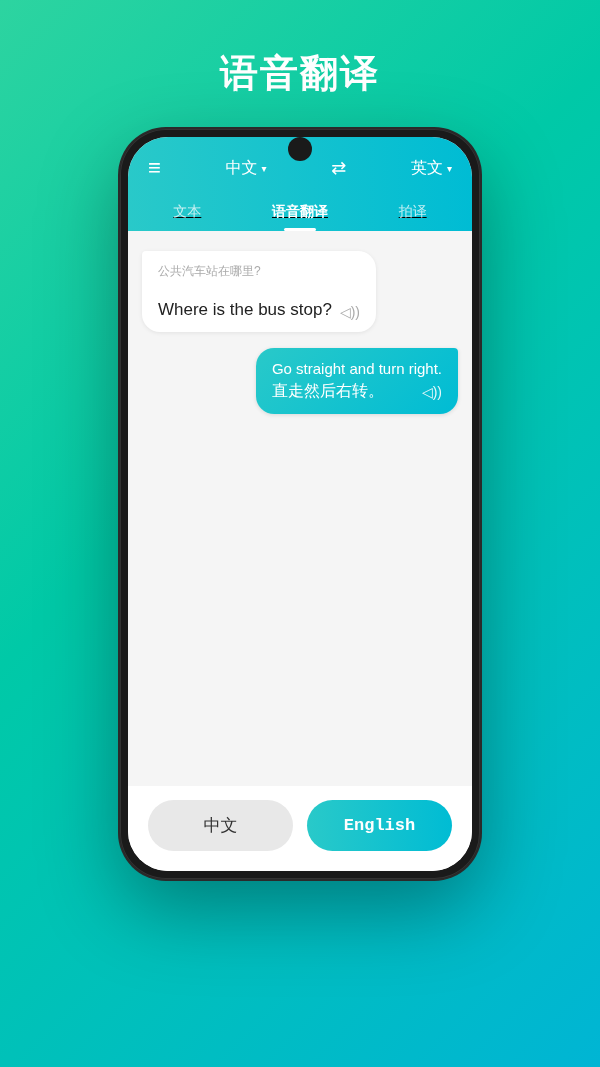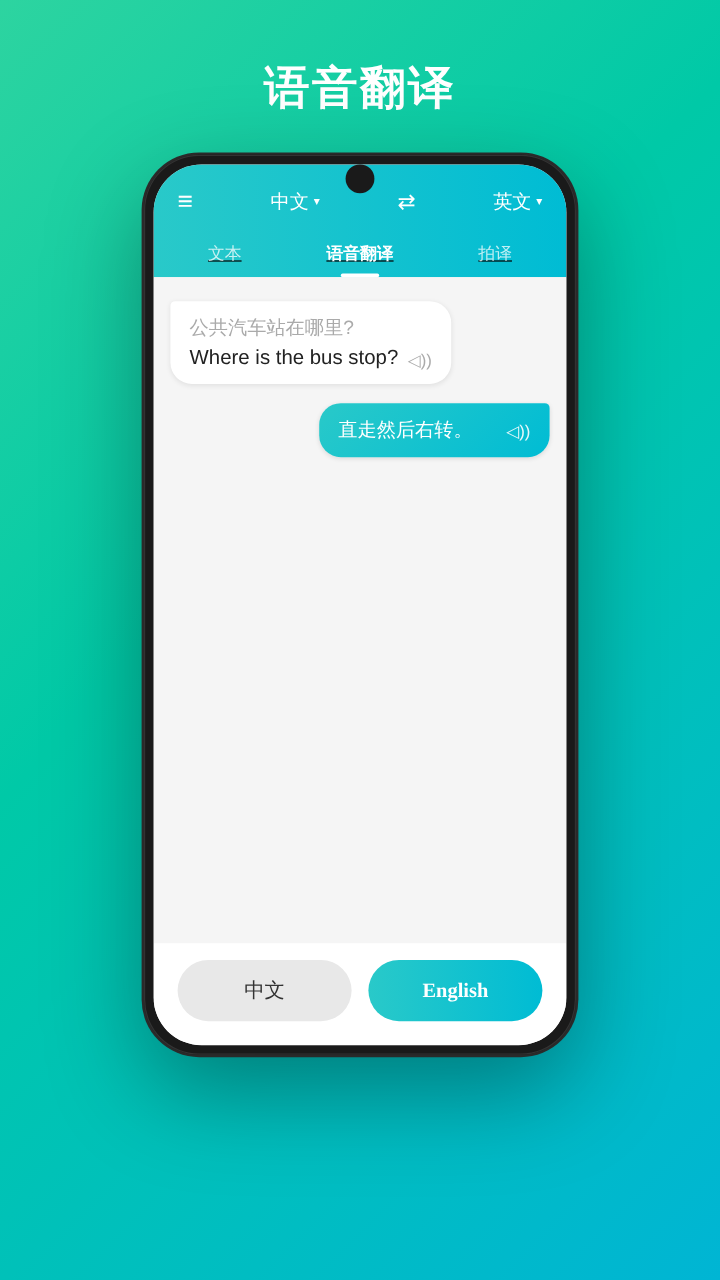--- a/index.html
+++ b/index.html
@@ -148,23 +148,23 @@
       align-self: flex-start;
       background: white;
       border-radius: 18px;
       border-top-left-radius: 4px;
       padding: 12px 16px;
       max-width: 80%;
       box-shadow: 0 1px 4px rgba(0,0,0,0.08);
     }
 
     .bubble-left .sub-text {
-      font-size: 16px;
+      font-size: 12px;
       color: #aaa;
-      margin-bottom: 4px;
+      margin-bottom: 20px;
     }
 
     .bubble-left .main-text {
       font-size: 17px;
       color: #222;
       font-weight: 400;
       display: flex;
       align-items: flex-end;
       gap: 8px;
     }
@@ -233,21 +233,21 @@
 
     .btn-english {
       flex: 1;
       background: linear-gradient(90deg, #29c9c9 0%, #00bcd4 100%);
       border: none;
       border-radius: 28px;
       padding: 14px 0;
       font-size: 17px;
       color: white;
       cursor: pointer;
-      font-family: Liberation Serif, serif;
+      font-family: Liberation Mono, monospace;
       font-weight: 600;
     }
 
     
     .notch {
       position: absolute;
       top: 8px;
       left: 50%;
       transform: translateX(-50%);
       width: 24px;
@@ -298,20 +298,21 @@
 
       <div class="bubble-left">
         <div class="sub-text">公共汽车站在哪里?</div>
         <div class="main-text">
           <span>Where is the bus stop?</span>
           <span class="sound-icon">◁))</span>
         </div>
       </div>
 
       <div class="bubble-right">
+        <div class="main-text">Go straight and turn right.</div>
         <div class="sub-text-row">
           <span class="sub-text">直走然后右转。</span>
           <span class="sound-icon-white">◁))</span>
         </div>
       </div>
 
     </div>
 
     <div class="bottom-bar">
       <button class="btn-chinese">中文</button>

